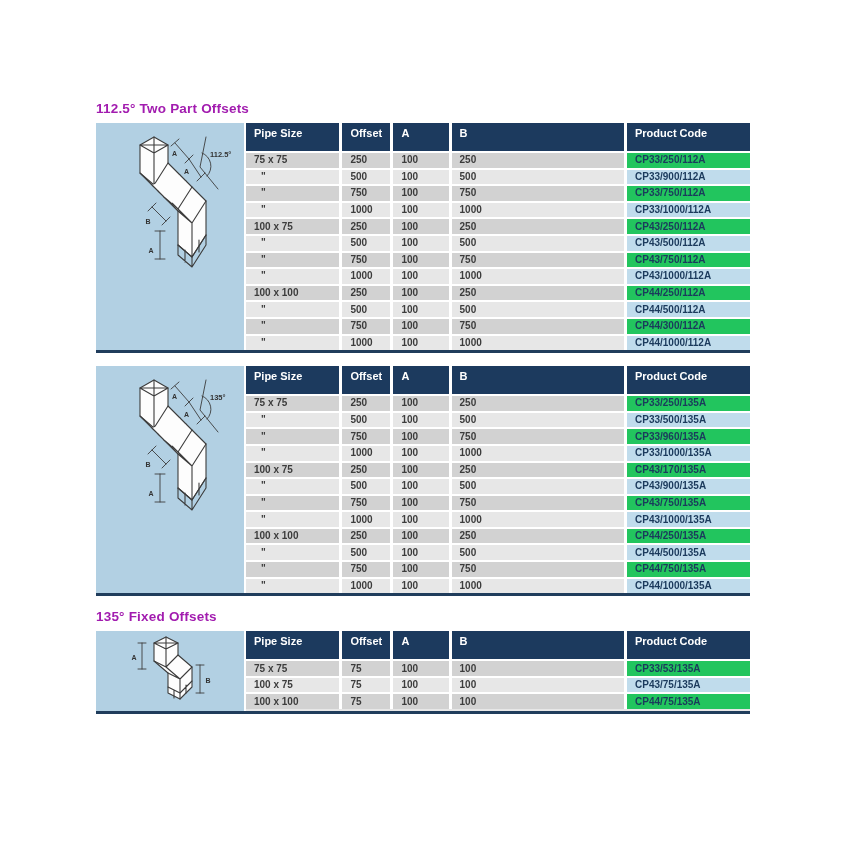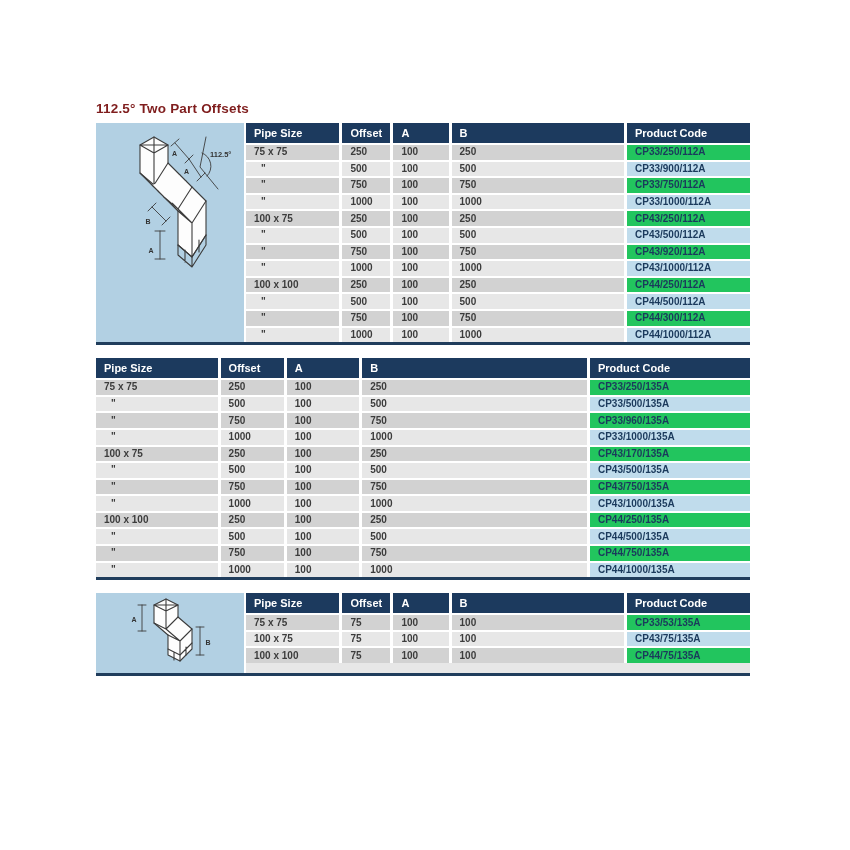--- a/index.html
+++ b/index.html
@@ -1,26 +1,26 @@
 <!DOCTYPE html>
 <html><head>
 <meta charset="utf-8">
 <style>
   html,body{margin:0;padding:0;background:#ffffff;}
   body{width:850px;height:850px;position:relative;font-family:"Liberation Sans",sans-serif;overflow:hidden;}
   .content{position:absolute;left:96px;top:101px;width:654px;}
   .offset-section{margin-bottom:13px;}
-  .section-title{font-size:13.5px;font-weight:bold;color:#7f1d1d;margin:0 0 7px 0;letter-spacing:.2px;}
+  .section-title{font-size:13.5px;font-weight:bold;color:#a21caf;margin:0 0 7px 0;letter-spacing:.2px;}
   .table-wrap{display:flex;border-bottom:3px solid #203d5c;}
   .diagram-panel{width:148px;background:#b2d0e3;margin-right:2px;flex:0 0 auto;}
   .diagram-panel svg{display:block;}
   .table-col{flex:1;display:flex;flex-direction:column;}
   table.spec-table{border-collapse:collapse;table-layout:fixed;width:100%;}
   th{background:#1c3a5e;color:#ffffff;font-size:11px;font-weight:bold;text-align:left;
-     padding:4px 0 4px 8px;height:12px;white-space:nowrap;}
+     padding:4px 0 12px 8px;height:12px;white-space:nowrap;}
   th:not(:last-child),td:not(:last-child){border-right:3px solid #ffffff;}
   td{font-size:10px;font-weight:bold;color:#3c3c3c;padding:1px 0 1px 8px;border-top:2px solid #ffffff;
      height:12.6px;line-height:12px;white-space:nowrap;overflow:hidden;}
   tr.row-odd td{background:#d2d2d2;}
   tr.row-even td{background:#e7e7e7;}
   tr.row-odd td.code{background:#22c55e;}
   tr.row-even td.code{background:#c0dcec;}
   td.code{color:#1b3a5c;}
   td.ditto{padding-left:15px;}
   .filler{flex:1 1 auto;background:#e7e7e7;}
@@ -125,21 +125,21 @@
                 <td>500</td>
                 <td>100</td>
                 <td>500</td>
                 <td class="code">CP43/500/112A</td>
               </tr>
               <tr class="row-odd">
                 <td class="ditto">"</td>
                 <td>750</td>
                 <td>100</td>
                 <td>750</td>
-                <td class="code">CP43/920/112A</td>
+                <td class="code">CP43/750/112A</td>
               </tr>
               <tr class="row-even">
                 <td class="ditto">"</td>
                 <td>1000</td>
                 <td>100</td>
                 <td>1000</td>
                 <td class="code">CP43/1000/112A</td>
               </tr>
               <tr class="row-odd">
                 <td>100 x 100</td>
@@ -171,20 +171,40 @@
               </tr>
             </tbody>
         </table>
         <div class="filler"></div>
       </div>
     </div>
   </section>
 
   <section class="offset-section">
     <div class="table-wrap">
+      <div class="diagram-panel">
+        <svg width="158" height="207" viewBox="0 0 158 207">
+          <path class="dwf" d="M96,64 L110,78 L110,112 L96,134 L82,122 L82,88 L68,74 Z"></path>
+          <path class="dw" d="M82,86 L96,100 M82,88 L96,100 L110,78 M96,100 L96,134 M82,122 L96,134 L110,112"></path>
+          <path class="dw" d="M82,122 L82,132 L96,144 L110,122 L110,112 M96,134 L96,144 M89,127 L89,139 M103,117 L103,129"></path>
+          <path class="dwf" d="M58,14 L72,22 L72,40 L84,52 L70,74 L56,62 L44,50 L44,22 Z"></path>
+          <path class="dw" d="M44,22 L72,22 M58,14 L58,30 M44,22 L58,30 L72,22 M58,30 L58,62 M44,50 L58,62 L72,40 M58,62 L70,74"></path>
+          <path class="dwf" d="M56,62 L62,68 L76,80 L90,58 L84,52 M70,74 L76,80"></path>
+          <path class="dwf" d="M62,68 L68,74 L82,86 L96,64 L90,58 M76,80 L82,86"></path>
+          <path class="dim" d="M79,20 L93,36 M93,36 L105,54 M75,23 L83,16 M89,40 L97,32 M101,58 L109,50"></path>
+          <text class="dimtxt" x="81" y="33" text-anchor="end">A</text>
+          <text class="dimtxt" x="93" y="51" text-anchor="end">A</text>
+          <path class="dim" d="M110,14 L104,44 L122,66 M106,30 A14,14 0 0 1 111,53"></path>
+          <text class="angtxt" x="114" y="34">135°</text>
+          <path class="dim" d="M56,84 L70,98 M52,88 L60,80 M66,102 L74,94"></path>
+          <text class="dimtxt" x="52" y="101" text-anchor="middle">B</text>
+          <path class="dim" d="M64,108 L64,136 M59,108 L69,108 M59,136 L69,136"></path>
+          <text class="dimtxt" x="55" y="130" text-anchor="middle">A</text>
+        </svg>
+      </div>
       <div class="table-col">
         <table class="spec-table">
           <colgroup>
               <col style="width:93px">
               <col style="width:50px">
               <col style="width:57px">
               <col style="width:172px">
               <col style="width:122px">
             </colgroup>
           <thead>
@@ -230,21 +250,21 @@
                 <td>250</td>
                 <td>100</td>
                 <td>250</td>
                 <td class="code">CP43/170/135A</td>
               </tr>
               <tr class="row-even">
                 <td class="ditto">"</td>
                 <td>500</td>
                 <td>100</td>
                 <td>500</td>
-                <td class="code">CP43/500/135A</td>
+                <td class="code">CP43/900/135A</td>
               </tr>
               <tr class="row-odd">
                 <td class="ditto">"</td>
                 <td>750</td>
                 <td>100</td>
                 <td>750</td>
                 <td class="code">CP43/750/135A</td>
               </tr>
               <tr class="row-even">
                 <td class="ditto">"</td>
@@ -282,20 +302,21 @@
                 <td class="code">CP44/1000/135A</td>
               </tr>
             </tbody>
         </table>
         <div class="filler"></div>
       </div>
     </div>
   </section>
 
   <section class="offset-section">
+    <h2 class="section-title">135° Fixed Offsets</h2>
     <div class="table-wrap">
       <div class="diagram-panel">
         <svg width="158" height="80" viewBox="0 0 158 80">
           <path class="dwf" d="M70,6 L82,12 L82,24 L96,36 L96,56 L84,68 L72,62 L72,42 L58,30 L58,12 Z"></path>
           <path class="dw" d="M58,12 L82,12 M70,6 L70,18 M58,12 L70,18 L82,12 M70,18 L70,36 M58,30 L70,36 L82,24 M70,36 L84,48 M72,42 L84,48 L96,36 M84,48 L84,68"></path>
           <path class="dw" d="M72,56 L84,62 L96,50 M78,59 L78,67 M90,54 L90,62"></path>
           <path class="dim" d="M46,12 L46,38 M42,12 L50,12 M42,38 L50,38"></path>
           <text class="dimtxt" x="38" y="29" text-anchor="middle">A</text>
           <path class="dim" d="M104,34 L104,62 M100,34 L108,34 M100,62 L108,62"></path>
           <text class="dimtxt" x="112" y="52" text-anchor="middle">B</text>

